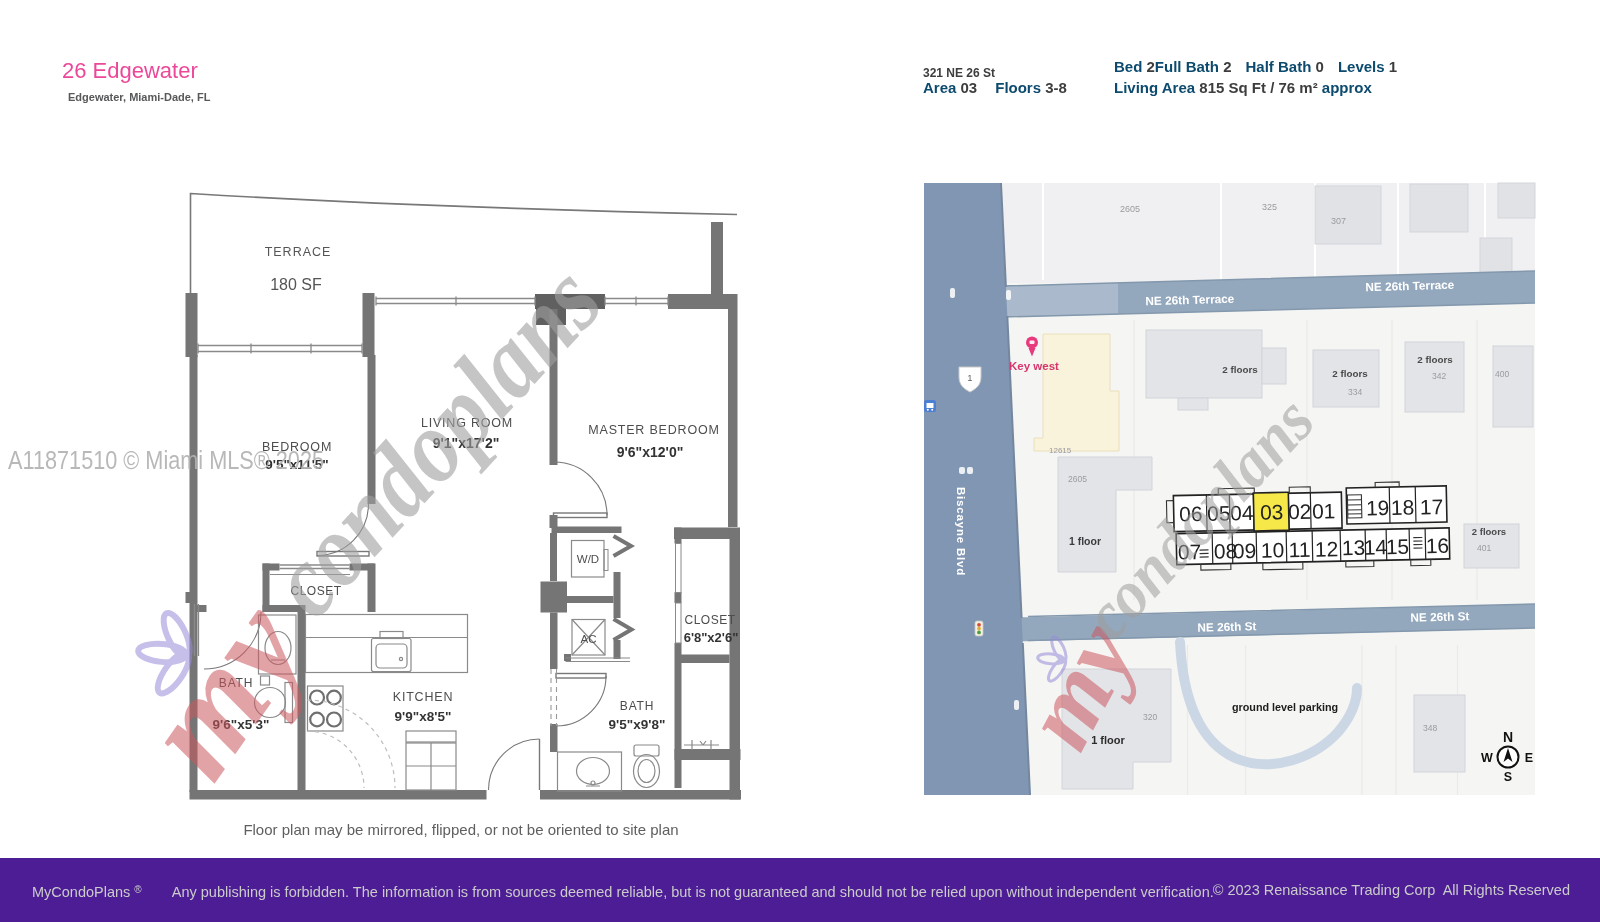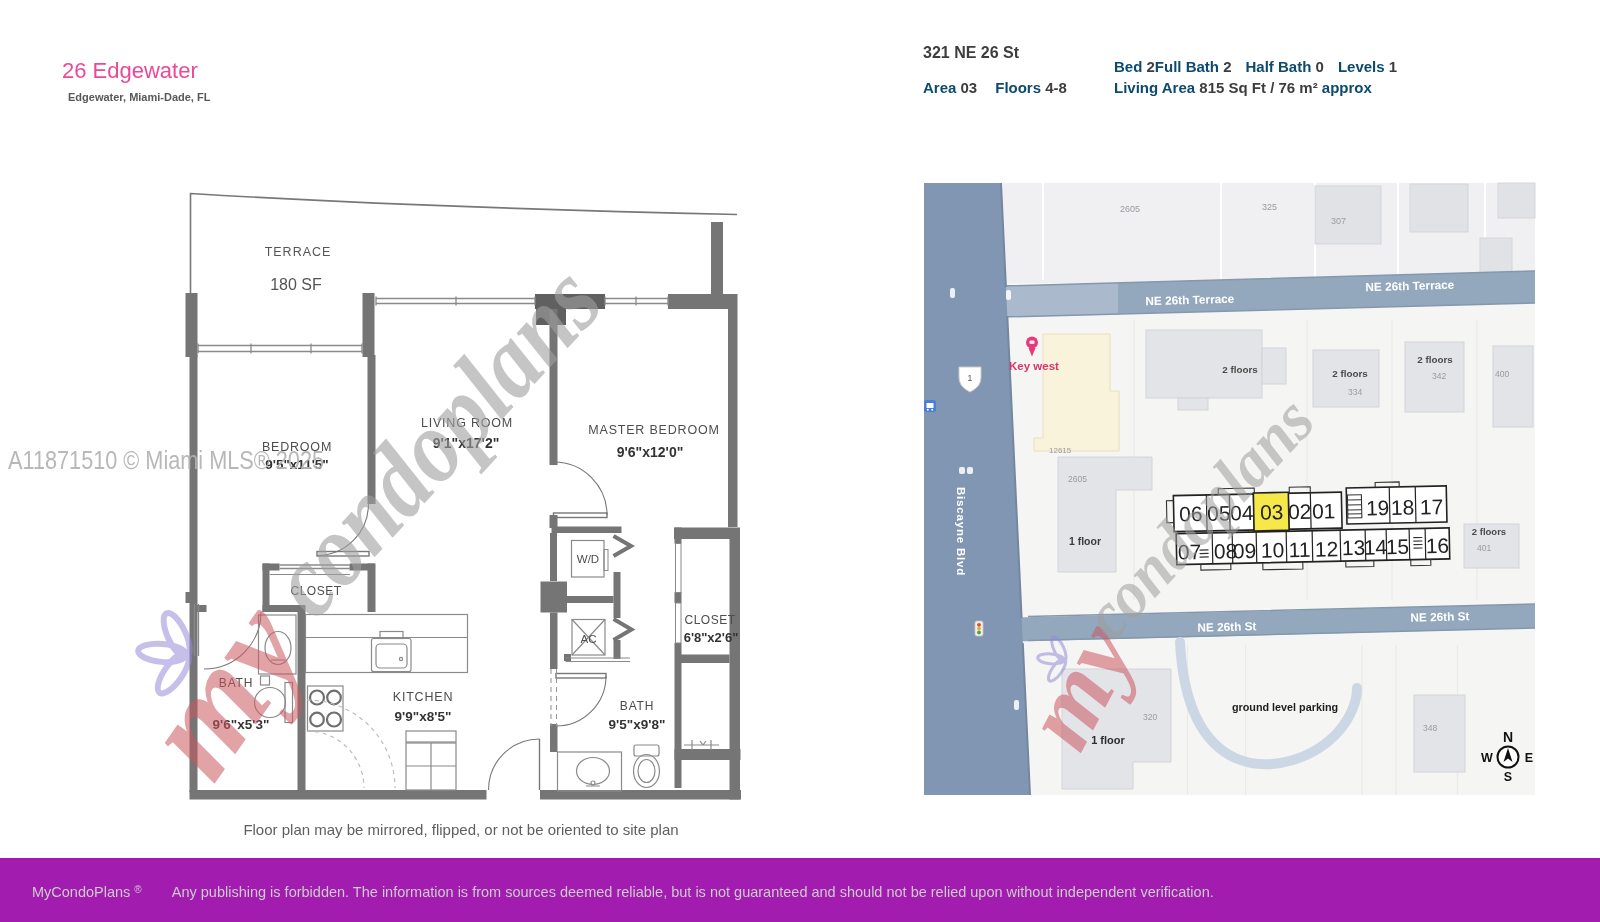--- a/index.html
+++ b/index.html
@@ -7,31 +7,32 @@
 .gray{color:#0c4a6e;font-weight:bold}
 .dk{color:#3d3d3d;font-weight:bold}
 </style>
 </head>
 <body>
 
 <div class="abs" style="left:62px;top:58px;font-size:22px;color:#ec4899;">26 Edgewater</div>
 
 <div class="abs" style="left:68px;top:91px;font-size:11px;font-weight:bold;color:#57585a;">Edgewater, Miami-Dade, FL</div>
 
-<div class="abs" style="left:923px;top:44px;font-size:16px;color:#3d3d3d;font-weight:bold;">321 NE 26 St</div>
-
-<div class="abs" style="left:923px;top:79px;font-size:15px;"><span class="gray">Area </span><span class="dk">03</span><span class="gray" style="margin-left:18px;">Floors </span><span class="dk">4-8</span></div>
+<div class="abs" style="left:923px;top:66px;font-size:12px;color:#3d3d3d;font-weight:bold;">321 NE 26 St</div>
+
+<div class="abs" style="left:923px;top:79px;font-size:15px;"><span class="gray">Area </span><span class="dk">03</span><span class="gray" style="margin-left:18px;">Floors </span><span class="dk">3-8</span></div>
 
 <div class="abs" style="left:1114px;top:58px;font-size:15px;"><span class="gray">Bed </span><span class="dk">2</span><span class="gray" style="">Full Bath </span><span class="dk">2</span><span class="gray" style="margin-left:14px;">Half Bath </span><span class="dk">0</span><span class="gray" style="margin-left:14px;">Levels </span><span class="dk">1</span></div>
 
 <div class="abs" style="left:1114px;top:79px;font-size:15px;"><span class="gray">Living Area </span><span class="dk">815 Sq Ft</span><span class="dk"> / 76 m²</span><span class="gray"> approx</span></div>
 
-<div class="abs" style="left:0;top:858px;width:1600px;height:64px;background:#a21caf;color:#cbcbcb;font-size:14.5px;line-height:64px;white-space:nowrap;">
+<div class="abs" style="left:0;top:858px;width:1600px;height:64px;background:#4c1d95;color:#cbcbcb;font-size:14.5px;line-height:64px;white-space:nowrap;">
 <span style="margin-left:32px;">MyCondoPlans <span style="font-size:10px;vertical-align:4px;">®</span></span>
 <span style="margin-left:26px;">Any publishing is forbidden. The information is from sources deemed reliable, but is not guaranteed and should not be relied upon without independent verification.</span>
+<span class="abs" style="right:30px;top:0;">© 2023 Renaissance Trading Corp&nbsp; All Rights Reserved</span>
 </div>
 <svg class="abs" style="left:0;top:0" width="1600" height="922" viewBox="0 0 1600 922">
 
 <g id="plan">
 
 <g fill="none" stroke="#787878" stroke-width="1.6">
 <path d="M190.5,293 V193.5 C370,204.5 560,210.5 737,214.5"></path>
 </g>
 
 <text x="298" y="256" text-anchor="middle" font-size="12.5" letter-spacing="1" fill="#555">TERRACE</text>

